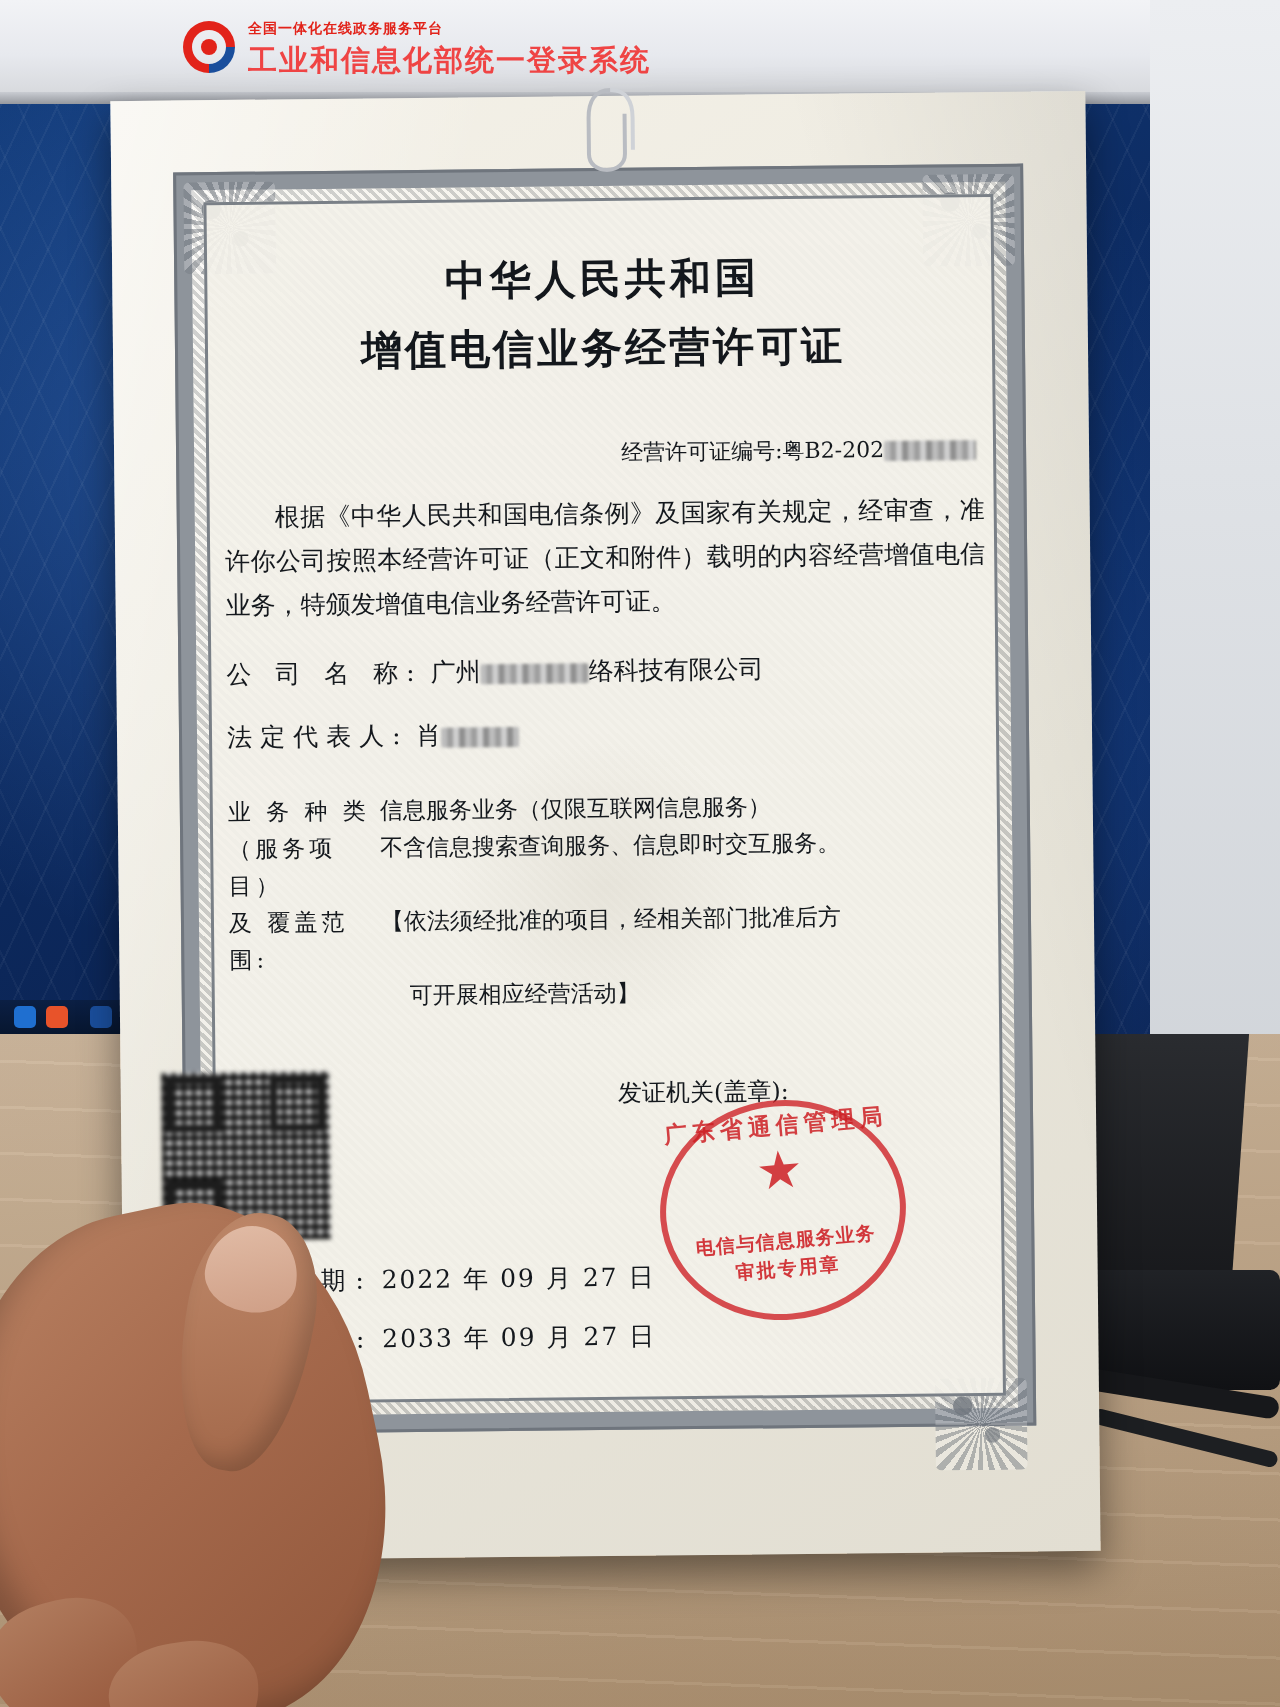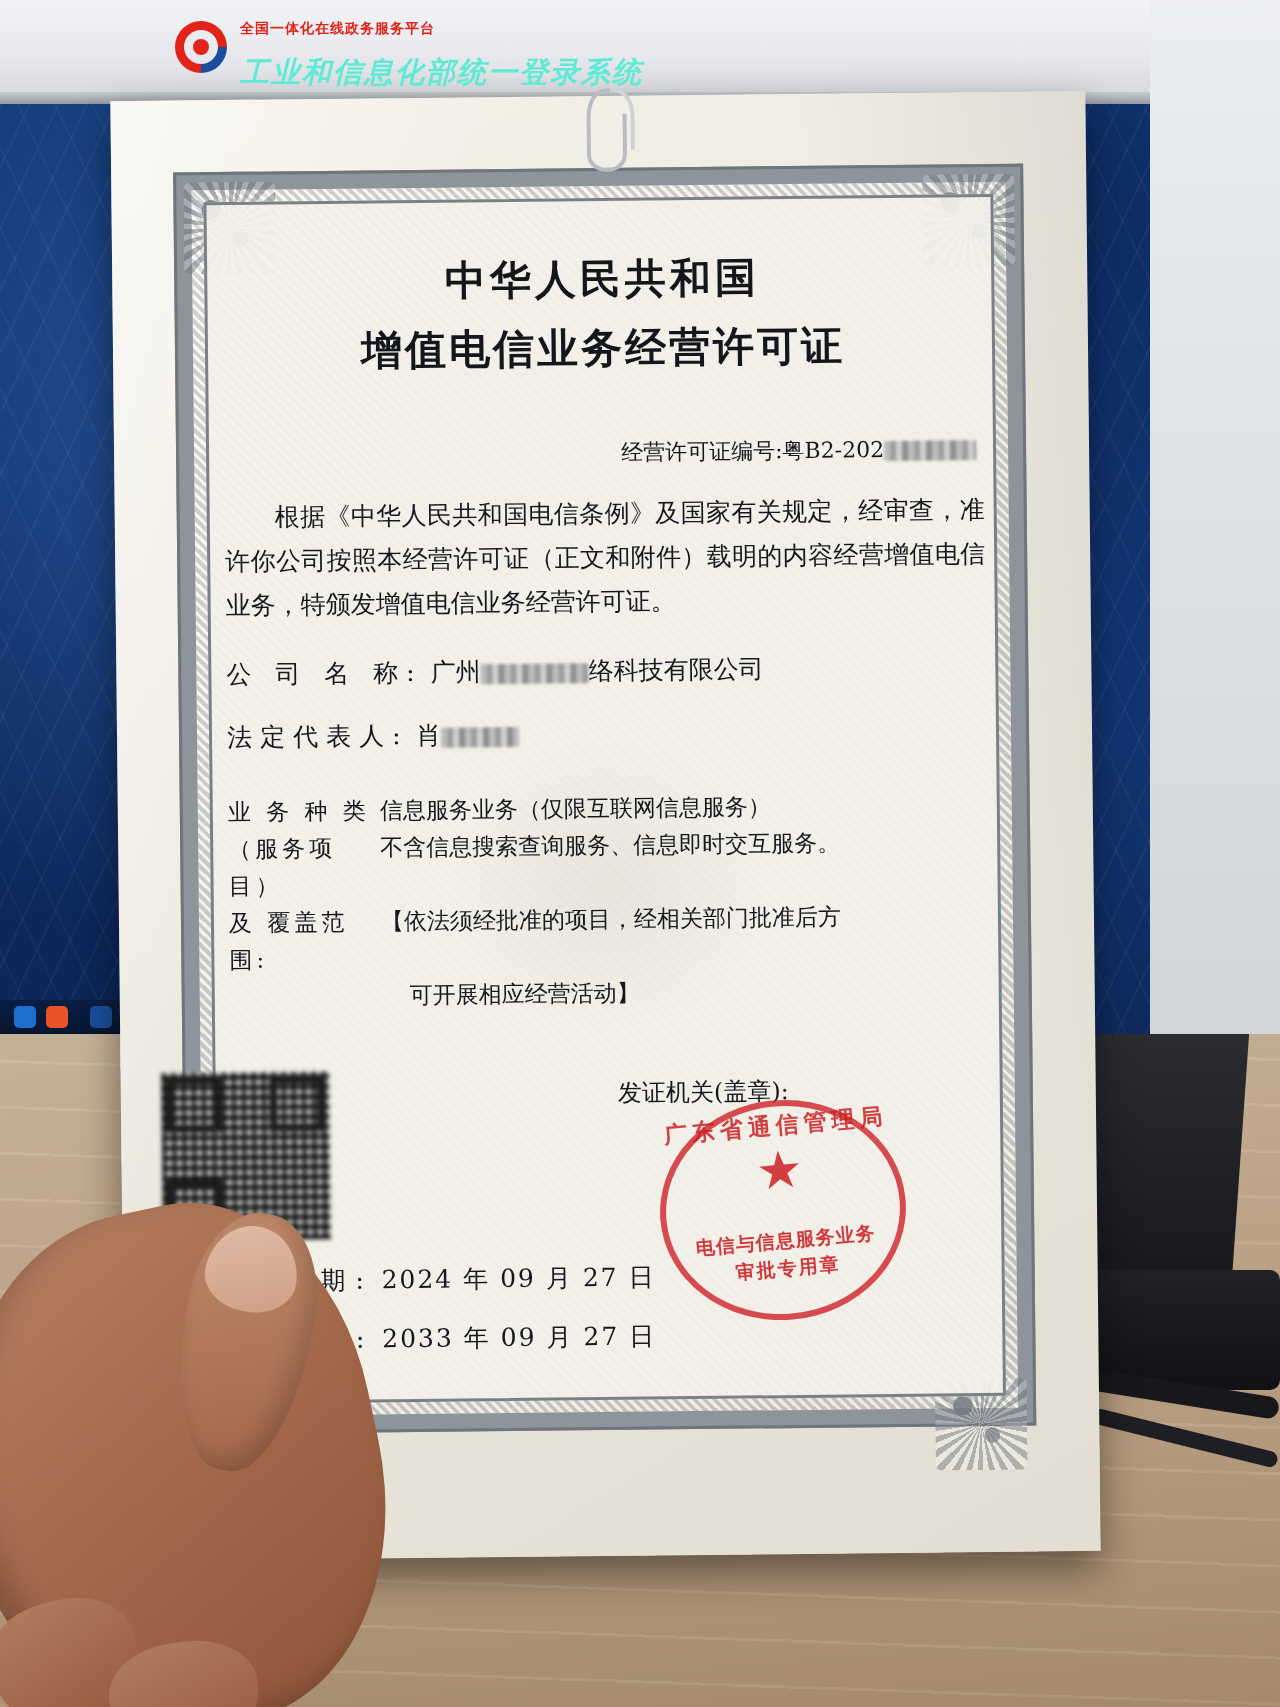--- a/index.html
+++ b/index.html
@@ -66,25 +66,25 @@
   .cable{
     position:absolute;left:1050px;top:1380px;width:230px;height:22px;
     background:#17181b;border-radius:12px;transform:rotate(9deg);
   }
   .cable2{
     position:absolute;left:1090px;top:1430px;width:190px;height:16px;
     background:#1d1f22;border-radius:10px;transform:rotate(14deg);
   }
 
   
-  .brandbar{position:absolute;left:4px;top:0;width:1032px;height:92px;z-index:6;}
+  .brandbar{position:absolute;left:12px;top:0;width:1032px;height:92px;z-index:6;}
   .brand-logo{position:absolute;left:168px;top:18px;width:58px;height:58px;}
   .brand-text{position:absolute;left:236px;top:18px;}
   .brand-sub{font-size:14px;font-weight:bold;color:#e2231a;letter-spacing:1px;line-height:20px;}
-  .brand-main{font-size:29px;font-weight:bold;color:#5eead4;letter-spacing:2px;line-height:36px;margin-top:16px;font-style:italic;}
+  .brand-main{font-size:29px;font-weight:bold;color:#ef4444;letter-spacing:2px;line-height:36px;margin-top:4px;}
 
   
   #paper{
     position:absolute;left:118px;top:96px;width:975px;height:1460px;
     background:linear-gradient(150deg,#f4f1e8 0%,#efece2 30%,#e8e5da 60%,#e2ded2 100%);
     box-shadow:0 18px 40px rgba(0,0,0,.45);
     transform:rotate(-0.6deg);
     z-index:4;
   }
   #paper:before{
@@ -353,21 +353,21 @@
   <div class="seal-top">广东省通信管理局</div>
   <div class="seal-star">★</div>
   <div class="seal-l1">电信与信息服务业务</div>
   <div class="seal-l2">审批专用章</div>
 </div>
 
 <div class="dates">
   <div class="date-row">
     <div class="dl">发 证 日 期:</div>
     <div class="dv">
-      <span>2024</span>
+      <span>2022</span>
       <span>年</span>
       <span>09</span>
       <span>月</span>
       <span>27</span>
       <span>日</span>
     </div>
   </div>
   <div class="date-row">
     <div class="dl">有 效 期 至:</div>
     <div class="dv">

